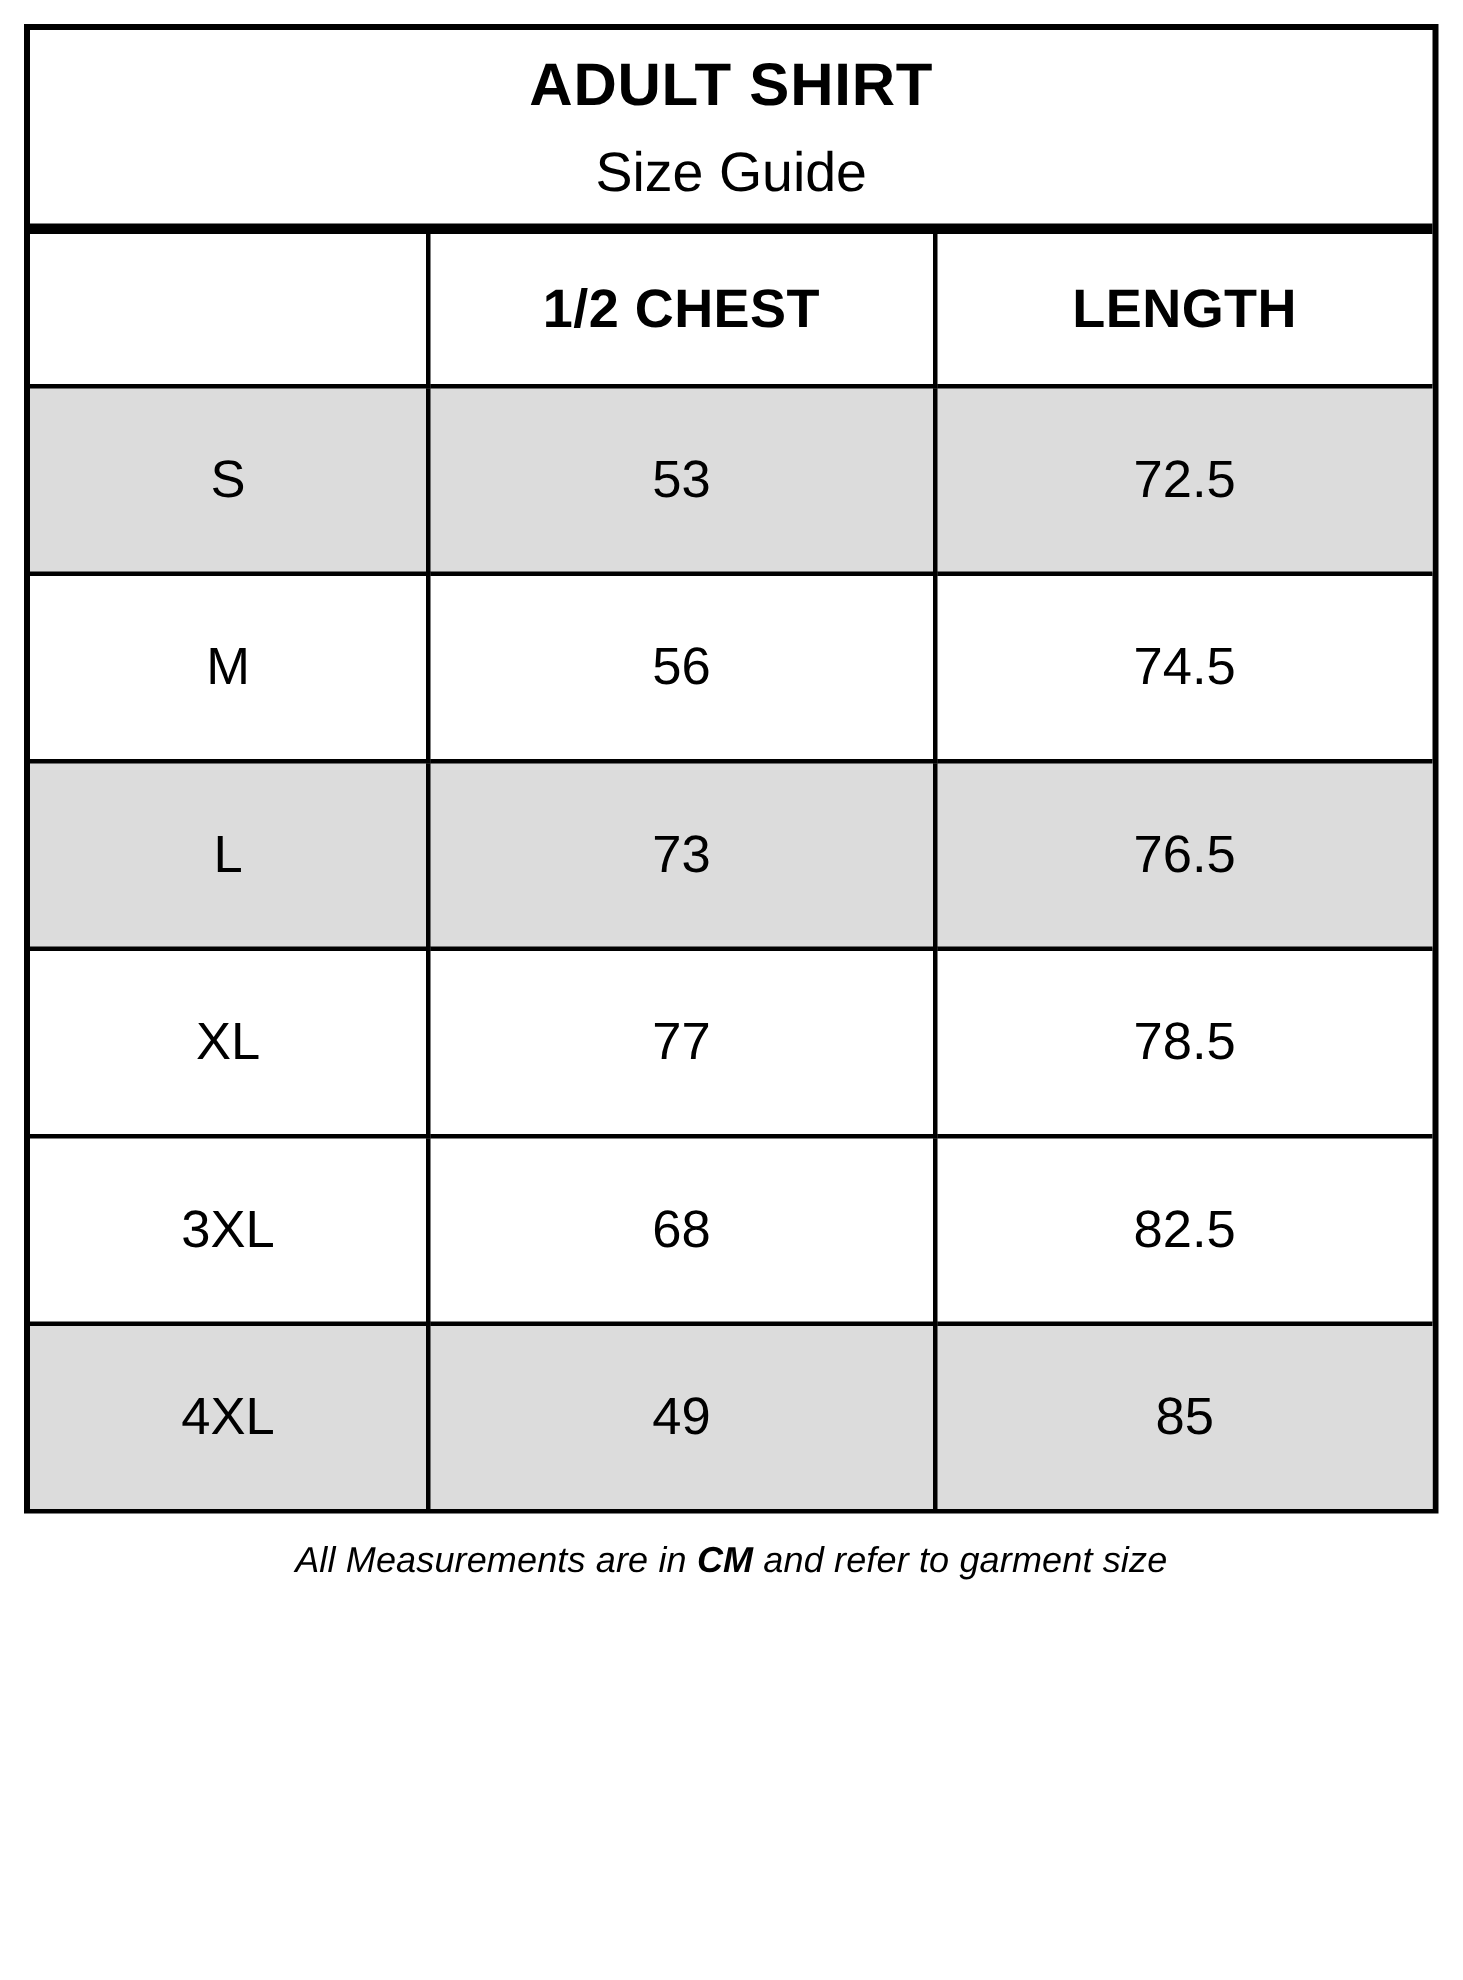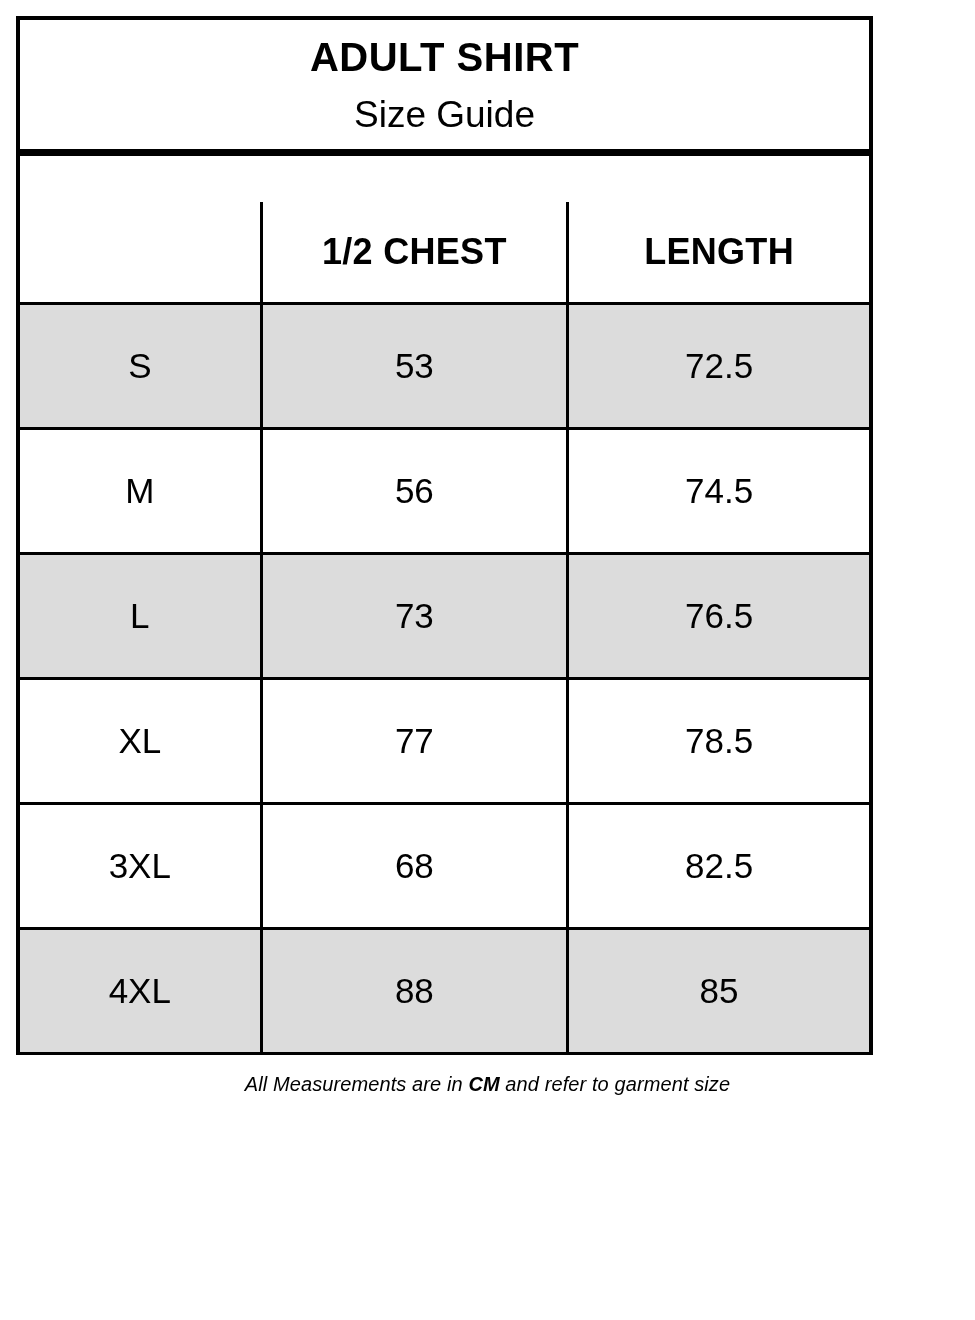--- a/index.html
+++ b/index.html
@@ -18,21 +18,21 @@
     width: 975px;
     height: 1320px;
     position: relative;
     box-sizing: border-box;
     padding: 16px 16px 0 16px;
   }
   .table-wrap {
     border: 4px solid #000000;
     border-bottom: 3px solid #000000;
     box-sizing: border-box;
-    width: 857px;
+    width: 943px;
   }
   .title-block {
     border-bottom: 7px solid #000000;
     text-align: center;
     padding: 16px 0 12px 0;
     box-sizing: border-box;
   }
   .title-main {
     font-size: 40px;
     font-weight: bold;
@@ -42,21 +42,20 @@
   .title-sub {
     font-size: 37px;
     font-weight: normal;
     line-height: 1.15;
     margin-top: 16px;
   }
   table {
     border-collapse: collapse;
     width: 100%;
     table-layout: fixed;
-    margin-top: 46px;
   }
   col.c0 { width: 28.4%; }
   col.c1 { width: 36.1%; }
   col.c2 { width: 35.5%; }
   th, td {
     text-align: center;
     vertical-align: middle;
     border-right: 3px solid #000000;
     border-bottom: 3px solid #000000;
   }
@@ -71,21 +70,21 @@
   tbody td {
     height: 120px;
     font-size: 35px;
     font-weight: normal;
   }
   tbody tr.shaded td { background: #dcdcdc; }
   tbody tr:last-child td { border-bottom: none; }
   .footnote {
     text-align: center;
     font-style: italic;
-    font-size: 20px;
+    font-size: 24px;
     margin-top: 18px;
     letter-spacing: 0.1px;
   }
   .footnote b {
     font-weight: bold;
     font-style: italic;
   }
 </style>
 </head>
 <body>
@@ -133,21 +132,21 @@
           <td>77</td>
           <td>78.5</td>
         </tr>
         <tr>
           <td>3XL</td>
           <td>68</td>
           <td>82.5</td>
         </tr>
         <tr class="shaded">
           <td>4XL</td>
-          <td>88</td>
+          <td>49</td>
           <td>85</td>
         </tr>
       </tbody>
     </table>
 
   </div>
 
   <div class="footnote"><span>All Measurements are in </span><b>CM</b><span> and refer to garment size</span></div>
 
 </div>

